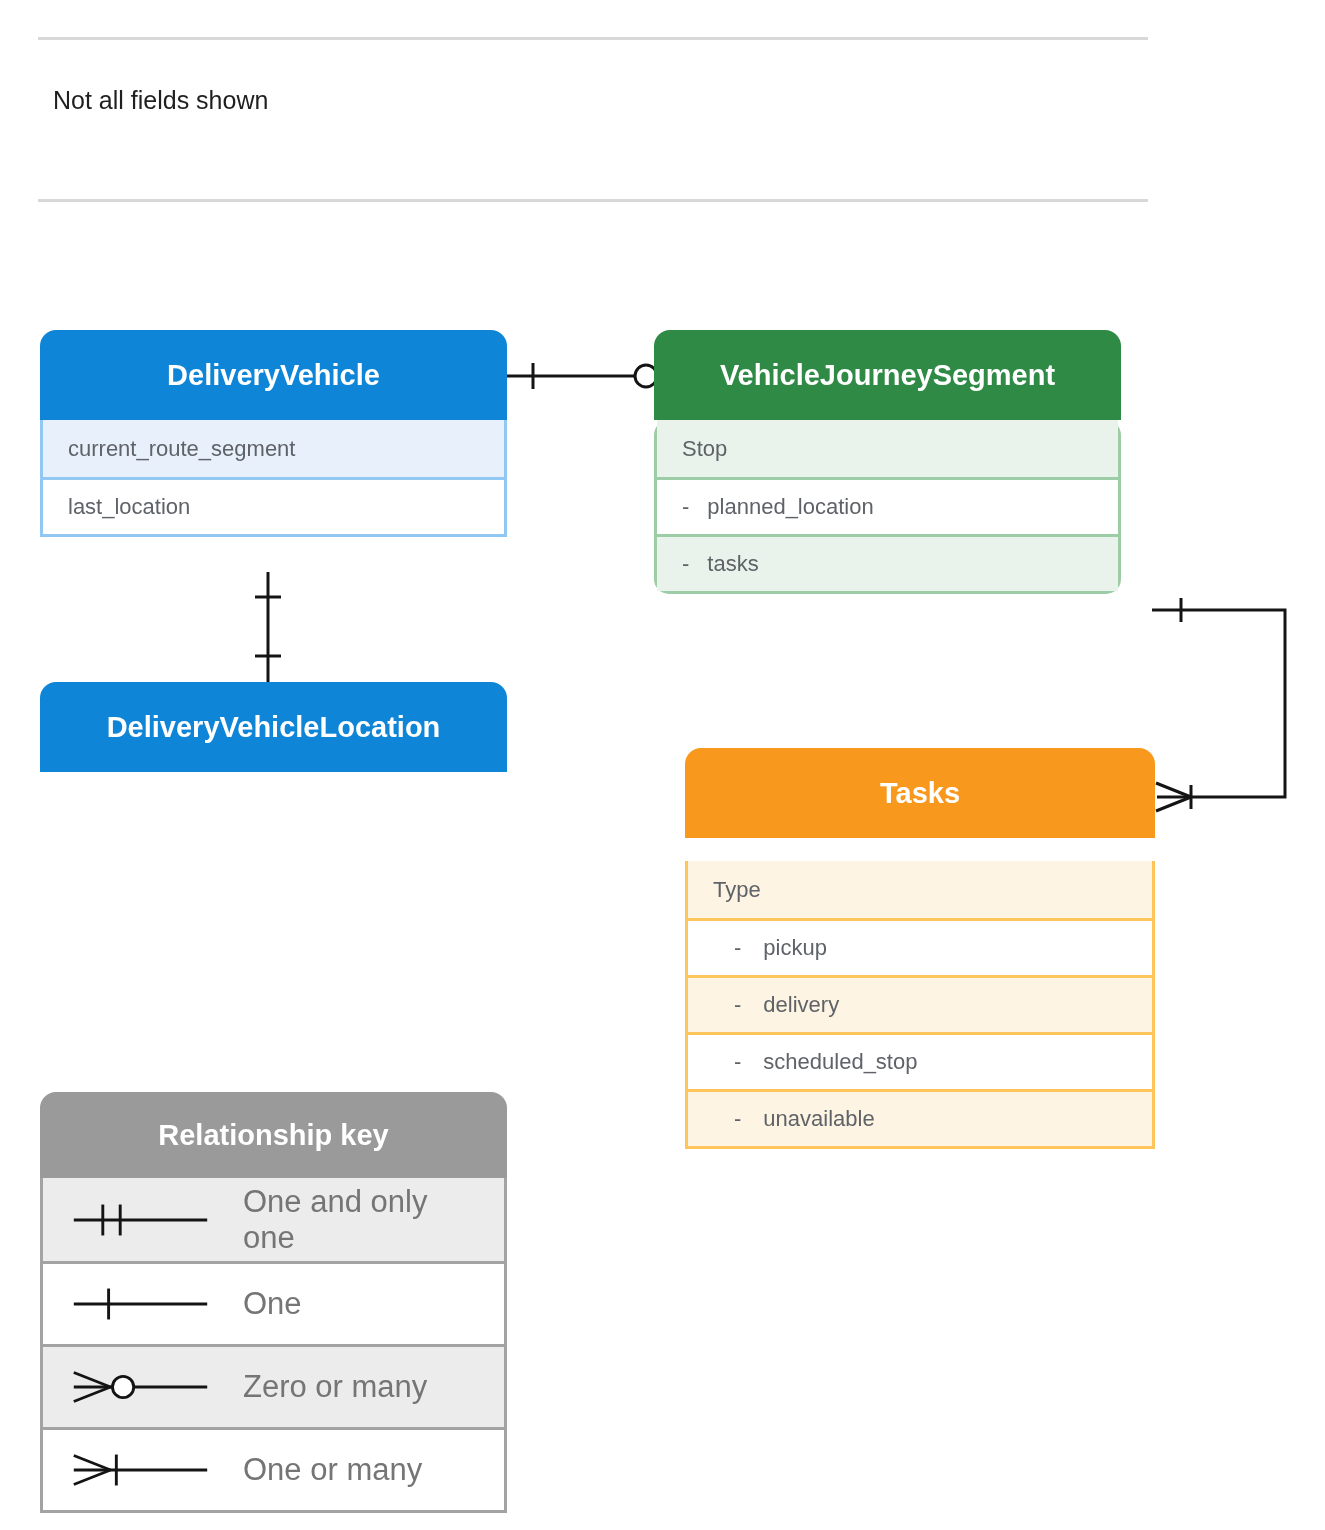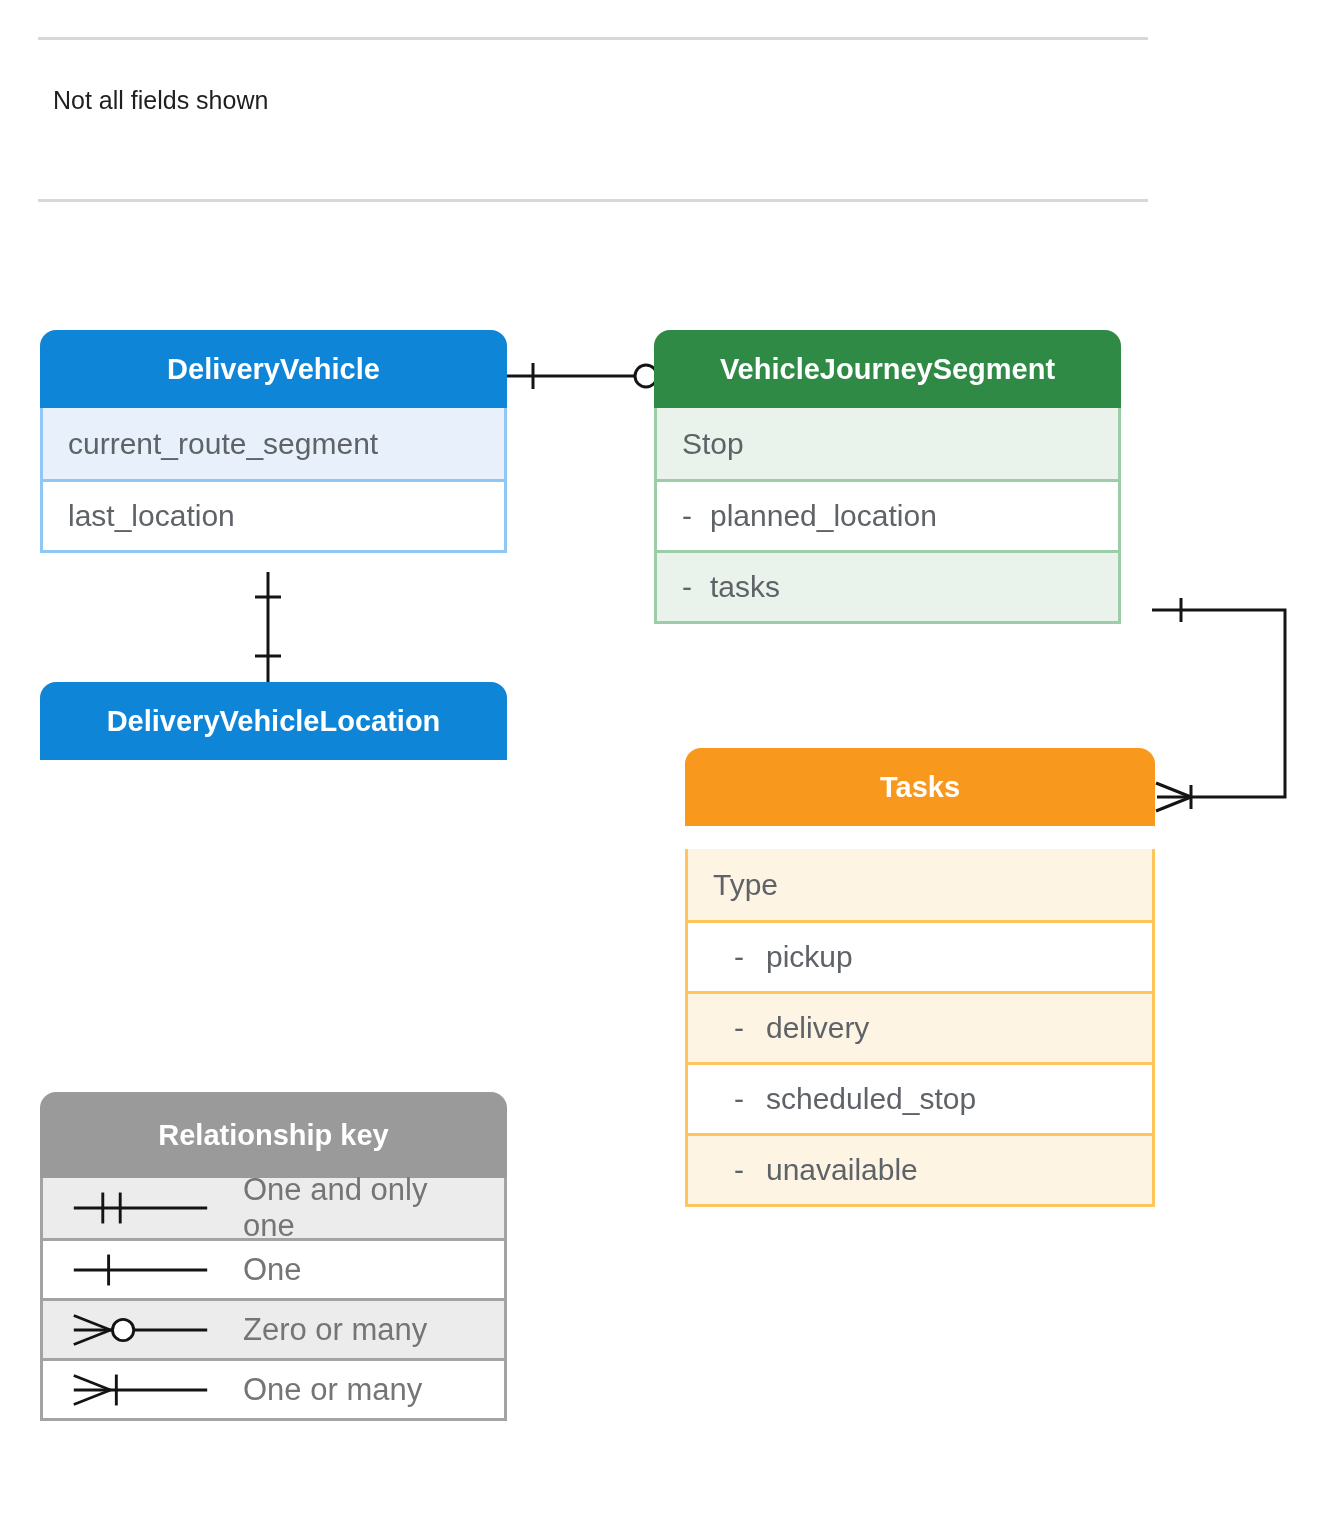--- a/index.html
+++ b/index.html
@@ -21,60 +21,60 @@
   .page-title {
     font-size: 39px; font-weight: bold; color: var(--title_text, #1f1f1f);
     letter-spacing: 0px; line-height: 1.15;
   }
   .page-subtitle {
     font-size: 25px; color: var(--title_text, #1f1f1f); margin-top: 10px;
   }
 
   .entity { position: absolute; }
   .entity-header {
-    height: 78px; border-radius: 16px 16px 0 0;
+    height: 90px; border-radius: 16px 16px 0 0;
     display: flex; align-items: center; justify-content: center;
     color: #ffffff; font-weight: bold; font-size: 29px;
   }
   .entity-body { border: 3px solid; border-top: none; background: #fff; }
   .row {
-    height: 71px; display: flex; align-items: center;
-    padding: 0 25px; font-size: 30px; color: var(--row_text, #5f6368);
+    height: 57px; display: flex; align-items: center;
+    padding: 0 25px; font-size: 22px; color: var(--row_text, #5f6368);
     background: #ffffff;
   }
   .row + .row { border-top: 3px solid; border-top-color: inherit; }
   .row .dash { margin-right: 18px; }
   .row.indent { padding-left: 46px; }
   .row.indent .dash { margin-right: 22px; }
 
   
   .blue .entity-header { background: var(--blue, #0e85d6); }
   .blue .entity-body { border-color: var(--blue_border, #90c7f3); }
   .blue .row { border-top-color: var(--blue_border, #90c7f3); }
   .blue .row:nth-child(odd) { background: var(--blue_tint, #e7f0fb); }
 
   
   .green .entity-header { background: var(--green, #2e8a45); }
-  .green .entity-body { border-color: var(--green_border, #9ccda6); }
+  .green .entity-body { border-color: var(--green_border, #9ccda6); border-radius: 15px; }
   .green .row { border-top-color: var(--green_border, #9ccda6); }
   .green .row:nth-child(odd) { background: var(--green_tint, #e9f3eb); }
 
   
   .orange .entity-header { background: var(--orange, #f8981d); }
   .orange .entity-body { border-color: var(--orange_border, #fdc55b); margin-top: 23px; }
   .orange .row { border-top-color: var(--orange_border, #fdc55b); }
   .orange .row:nth-child(odd) { background: var(--orange_tint, #fdf4e3); }
 
   
   .gray .entity-header { background: var(--gray, #9a9a9a); }
   .gray .entity-body { border-color: var(--gray_border, #a3a3a3); }
   .gray .row { border-top-color: var(--gray_border, #a3a3a3); }
   .gray .row:nth-child(odd) { background: var(--gray_tint, #ececec); }
   .gray .entity-header { height: 86px; }
-  .gray .row { height: 60px; color: var(--key_text, #757575); font-size: 31px; }
+  .gray .row { height: 83px; color: var(--key_text, #757575); font-size: 31px; }
   .key-symbol { width: 145px; height: 44px; flex: 0 0 auto; margin-right: 30px; }
   .key-symbol line, .key-symbol path { stroke: var(--line, #141414); stroke-width: 3; fill: none; }
   .key-symbol circle { stroke: var(--line, #141414); stroke-width: 3; fill: #ffffff; }
 
   #delivery-vehicle        { left: 40px;  top: 330px; width: 467px; }
   #vehicle-journey-segment { left: 654px; top: 330px; width: 467px; }
   #delivery-vehicle-location { left: 40px; top: 682px; width: 467px; }
   #tasks                   { left: 685px; top: 748px; width: 470px; }
   #relationship-key        { left: 40px;  top: 1092px; width: 467px; }
 

